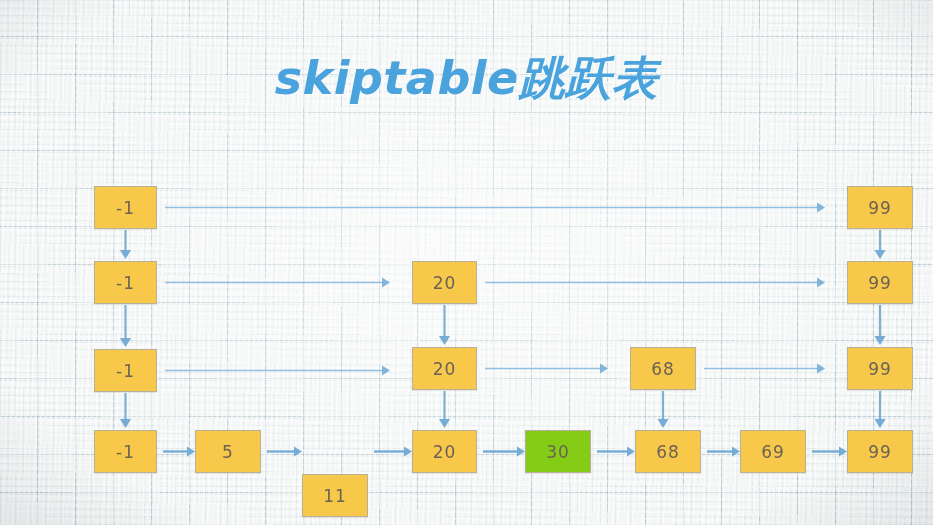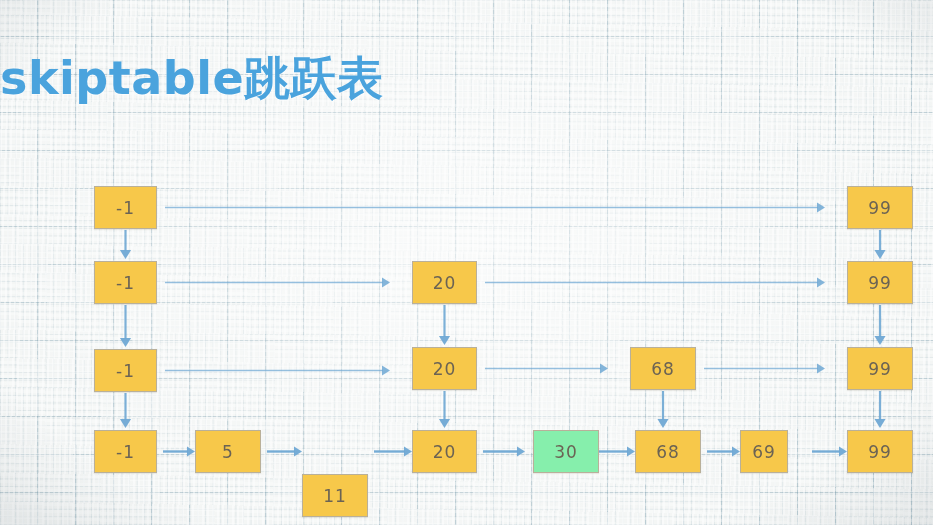--- a/index.html
+++ b/index.html
@@ -46,29 +46,30 @@
   #vignette {
     background:
       radial-gradient(ellipse 78% 86% at 50% 46%, rgba(255,255,255,0.55) 0%, rgba(255,255,255,0.12) 52%, rgba(0,0,0,0.0) 70%, rgba(70,85,95,0.10) 88%, rgba(55,70,80,0.17) 100%);
   }
 
   
   #title {
     position: absolute;
     left: 0; right: 0;
     top: 48px;
-    text-align: left;
+    text-align: center;
     font-family: "DejaVu Sans", sans-serif;
     font-size: 46px;
     font-weight: 600;
     letter-spacing: 0.5px;
     color: #4aa3dd;
     z-index: 6;
     white-space: nowrap;
     text-shadow: 0 1px 0 rgba(255,255,255,0.6);
+    font-style: italic;
   }
 
   
   #diagram {
     position: absolute;
     inset: 0;
     z-index: 5;
   }
   svg#links {
     position: absolute;
@@ -159,20 +160,20 @@
       <div class="node" style="left: 412px; top: 261px; width: 65px; height: 43px; background: rgb(247, 200, 74); border-color: rgb(185, 176, 154); color: rgb(107, 99, 84);">20</div>
       <div class="node" style="left: 847px; top: 261px; width: 66px; height: 43px; background: rgb(247, 200, 74); border-color: rgb(185, 176, 154); color: rgb(107, 99, 84);">99</div>
       <div class="node" style="left: 94px; top: 349px; width: 63px; height: 43px; background: rgb(247, 200, 74); border-color: rgb(185, 176, 154); color: rgb(107, 99, 84);">-1</div>
       <div class="node" style="left: 412px; top: 347px; width: 65px; height: 43px; background: rgb(247, 200, 74); border-color: rgb(185, 176, 154); color: rgb(107, 99, 84);">20</div>
       <div class="node" style="left: 630px; top: 347px; width: 66px; height: 43px; background: rgb(247, 200, 74); border-color: rgb(185, 176, 154); color: rgb(107, 99, 84);">68</div>
       <div class="node" style="left: 847px; top: 347px; width: 66px; height: 43px; background: rgb(247, 200, 74); border-color: rgb(185, 176, 154); color: rgb(107, 99, 84);">99</div>
       <div class="node" style="left: 94px; top: 430px; width: 63px; height: 43px; background: rgb(247, 200, 74); border-color: rgb(185, 176, 154); color: rgb(107, 99, 84);">-1</div>
       <div class="node" style="left: 195px; top: 430px; width: 66px; height: 43px; background: rgb(247, 200, 74); border-color: rgb(185, 176, 154); color: rgb(107, 99, 84);">5</div>
       <div class="node" style="left: 302px; top: 430px; width: 66px; height: 43px; background: rgb(247, 200, 74); border-color: rgb(185, 176, 154); color: rgb(107, 99, 84); margin-top: 44px;">11</div>
       <div class="node" style="left: 412px; top: 430px; width: 65px; height: 43px; background: rgb(247, 200, 74); border-color: rgb(185, 176, 154); color: rgb(107, 99, 84);">20</div>
-      <div class="node" style="left: 525px; top: 430px; width: 66px; height: 43px; background: #86efac; border-color: rgb(185, 176, 154); color: rgb(107, 99, 84); margin-left: 8px;">30</div>
+      <div class="node" style="left: 525px; top: 430px; width: 66px; height: 43px; background: #84cc16; border-color: rgb(185, 176, 154); color: rgb(107, 99, 84);">30</div>
       <div class="node" style="left: 635px; top: 430px; width: 66px; height: 43px; background: rgb(247, 200, 74); border-color: rgb(185, 176, 154); color: rgb(107, 99, 84);">68</div>
-      <div class="node" style="left: 740px; top: 430px; width: 48px; height: 43px; background: rgb(247, 200, 74); border-color: rgb(185, 176, 154); color: rgb(107, 99, 84);">69</div>
+      <div class="node" style="left: 740px; top: 430px; width: 66px; height: 43px; background: rgb(247, 200, 74); border-color: rgb(185, 176, 154); color: rgb(107, 99, 84);">69</div>
       <div class="node" style="left: 847px; top: 430px; width: 66px; height: 43px; background: rgb(247, 200, 74); border-color: rgb(185, 176, 154); color: rgb(107, 99, 84);">99</div>
     </div>
 
   <div id="vignette"></div>
 </div>
 
 </body></html>

